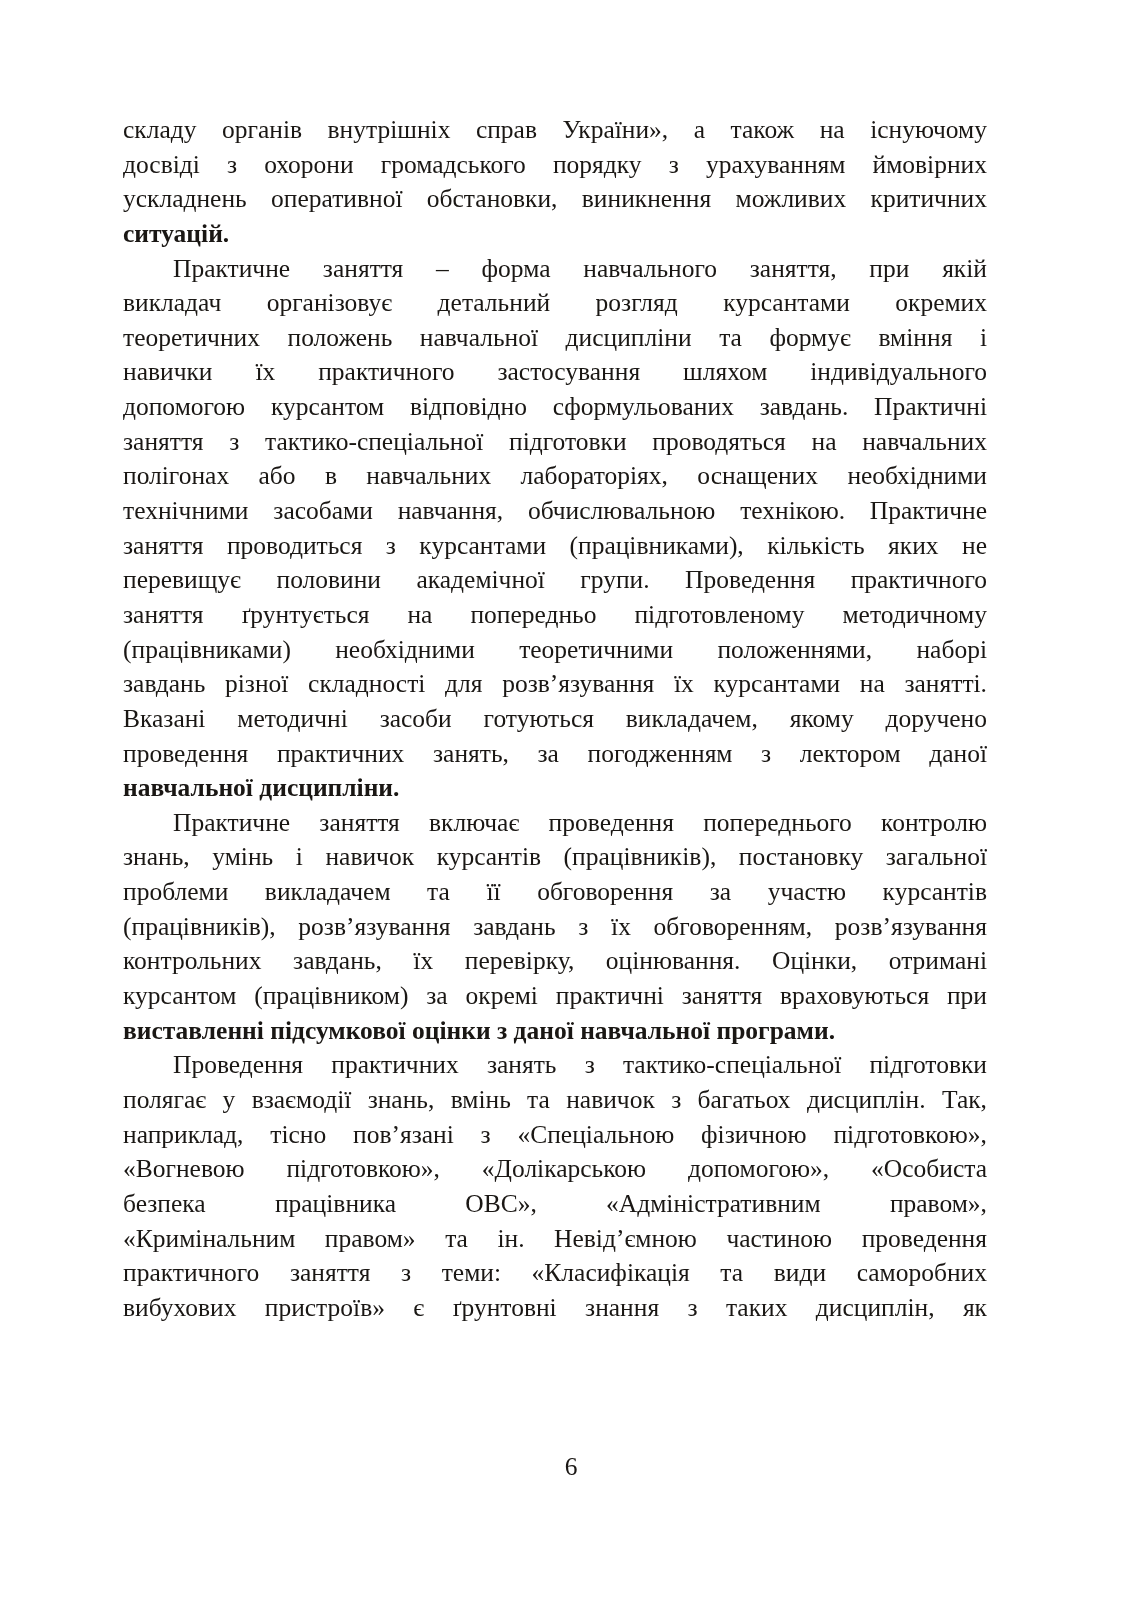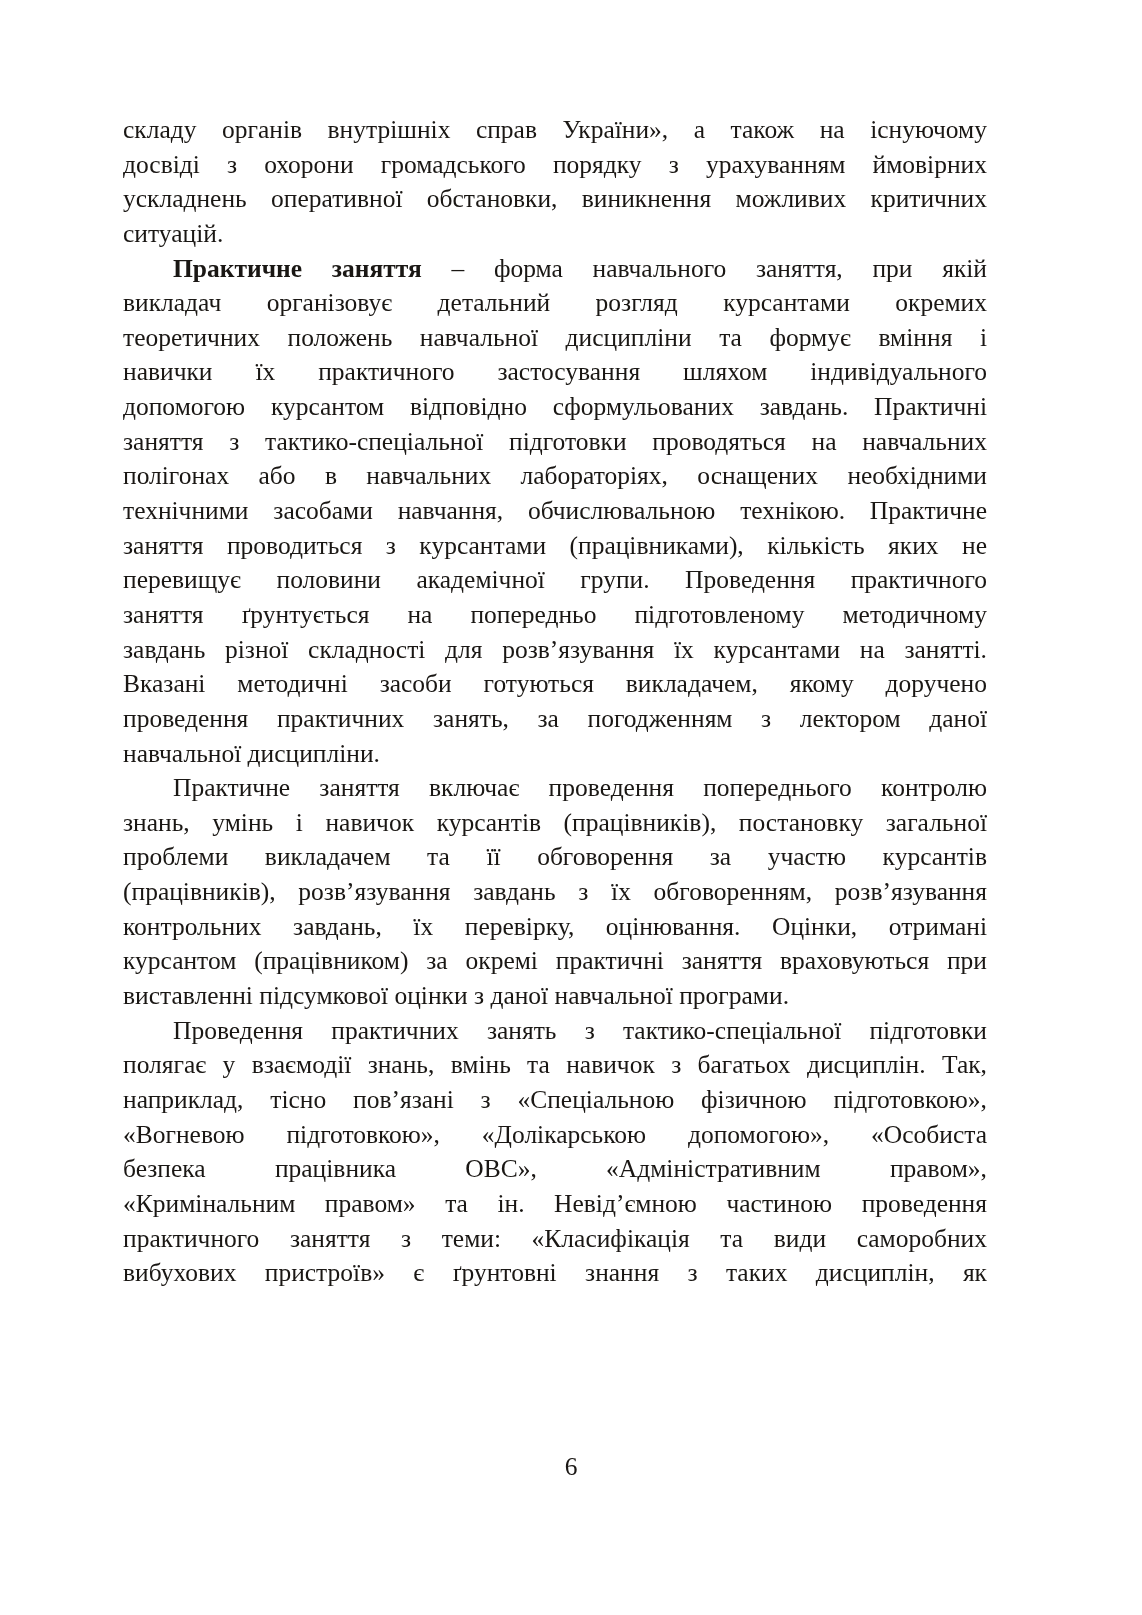--- a/index.html
+++ b/index.html
@@ -9,23 +9,23 @@
   }
   .text-block {
     position: absolute; left: 123px; top: 113px; width: 864px;
     font-family: "Liberation Serif", "DejaVu Serif", serif;
     font-size: 25.5px; line-height: 34.65px; color: #1a1714;
   }
   .line {
     display: block; height: 34.65px; white-space: nowrap;
     text-align: justify; text-align-last: justify;
   }
-  .line.last { text-align-last: left; }
+  .line.last { text-align-last: left; font-weight: bold; }
   .line.indent { padding-left: 50px; }
-  .line b { font-weight: bold; }
+  .line b { font-weight: normal; }
   .page-number {
     position: absolute; left: 0; width: 1142px; top: 1452px; text-align: center;
     font-family: "Liberation Serif", "DejaVu Serif", serif; font-size: 25.5px; color: #1a1714;
   }
 </style>
 </head>
 <body>
 
 <div class="page">
   <div class="text-block">
@@ -42,20 +42,21 @@
       <span class="line">викладач організовує детальний розгляд курсантами окремих</span>
       <span class="line">теоретичних положень навчальної дисципліни та формує вміння і</span>
       <span class="line">навички їх практичного застосування шляхом індивідуального</span>
       <span class="line">допомогою курсантом відповідно сформульованих завдань. Практичні</span>
       <span class="line">заняття з тактико-спеціальної підготовки проводяться на навчальних</span>
       <span class="line">полігонах або в навчальних лабораторіях, оснащених необхідними</span>
       <span class="line">технічними засобами навчання, обчислювальною технікою. Практичне</span>
       <span class="line">заняття проводиться з курсантами (працівниками), кількість яких не</span>
       <span class="line">перевищує половини академічної групи. Проведення практичного</span>
       <span class="line">заняття ґрунтується на попередньо підготовленому методичному</span>
+      <span class="line">(працівниками) необхідними теоретичними положеннями, наборі</span>
       <span class="line">завдань різної складності для розв’язування їх курсантами на занятті.</span>
       <span class="line">Вказані методичні засоби готуються викладачем, якому доручено</span>
       <span class="line">проведення практичних занять, за погодженням з лектором даної</span>
       <span class="line last">навчальної дисципліни.</span>
     </div>
 
     <div>
       <span class="line indent">Практичне заняття включає проведення попереднього контролю</span>
       <span class="line">знань, умінь і навичок курсантів (працівників), постановку загальної</span>
       <span class="line">проблеми викладачем та її обговорення за участю курсантів</span>

